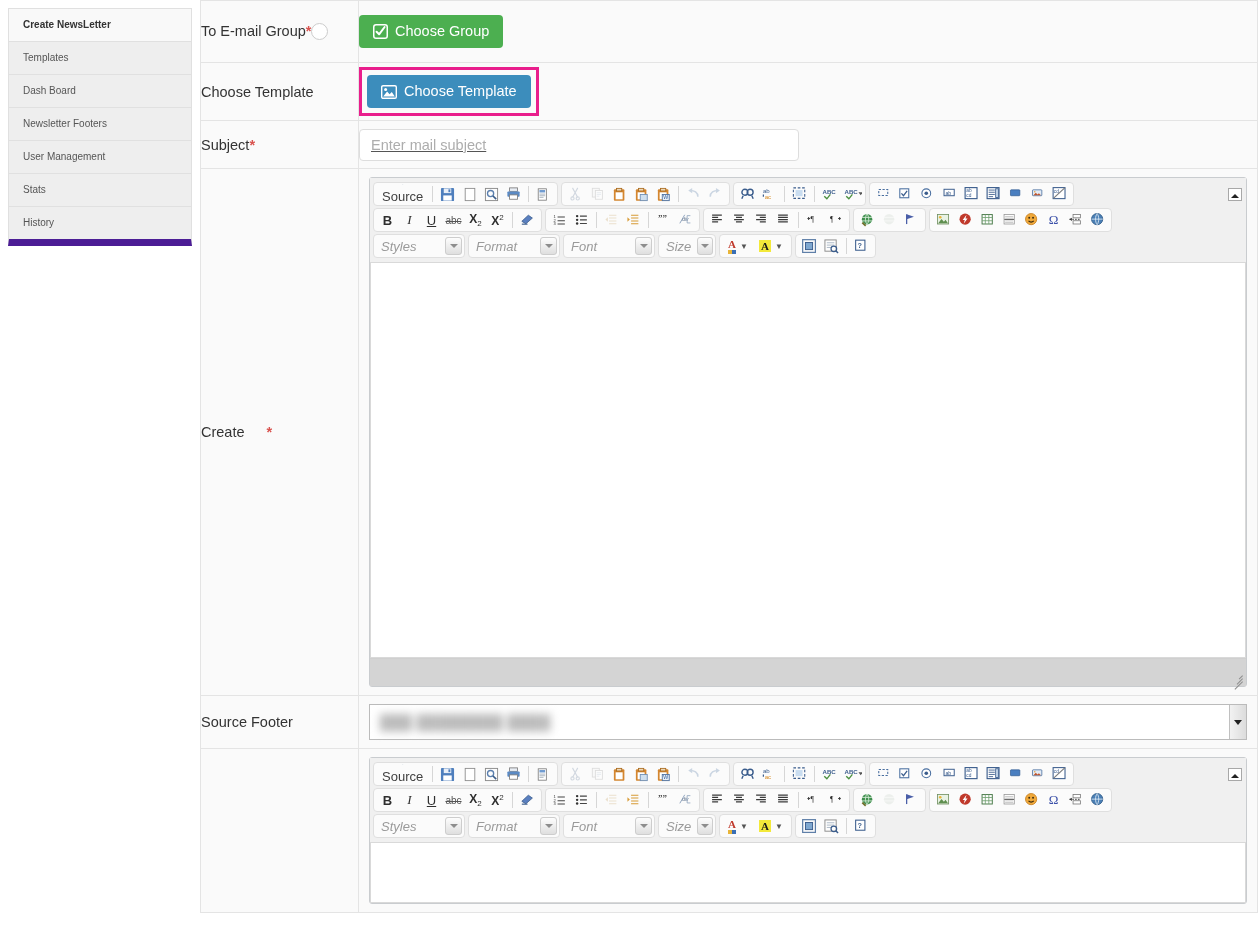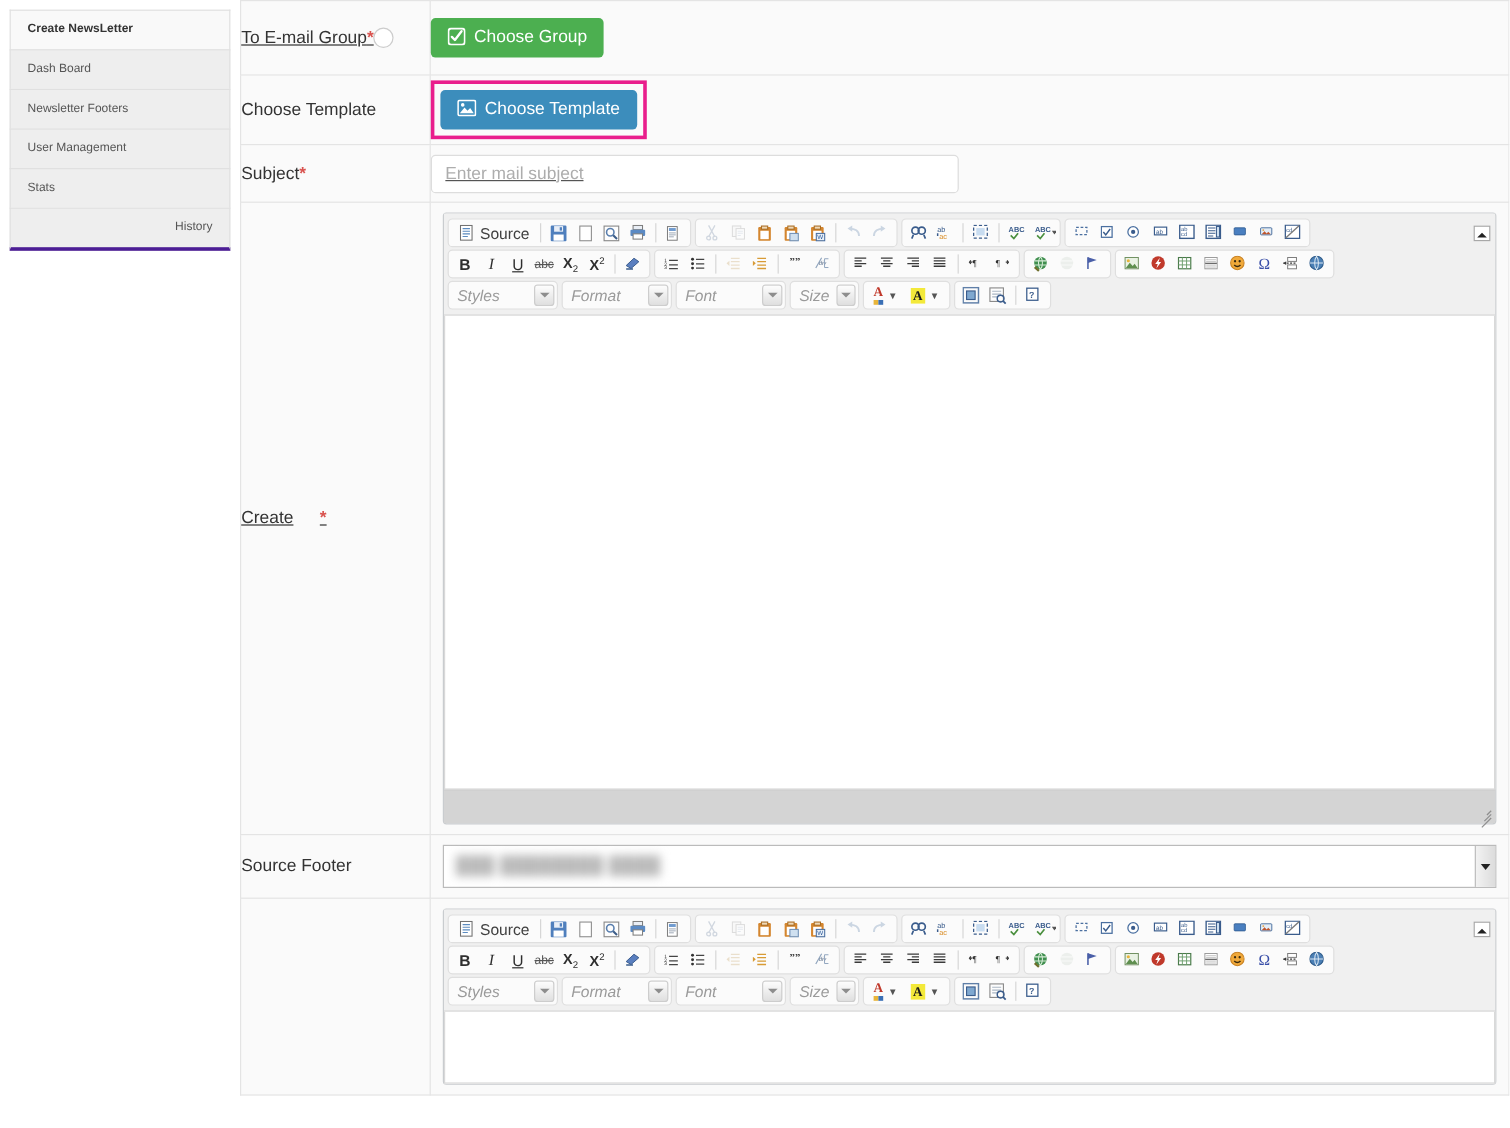--- a/index.html
+++ b/index.html
@@ -27,21 +27,21 @@
     background: #eeeeee;
     border: 1px solid #e0e0e0;
     border-bottom: none;
     color: #555555;
     font-size: 10px;
     line-height: 20px;
     cursor: pointer;
     white-space: nowrap;
     overflow: hidden;
   }
-  .nav-item:last-child { border-bottom: 3px solid #4c1d95; text-align: right; }
+  .nav-item:last-child { border-bottom: 7px solid #4c1d95; }
   .nav-item.active {
     background: #f9f9f9;
     font-weight: bold;
     color: #333333;
   }
 
   
   #main {
     flex: 1 1 auto;
     min-width: 0;
@@ -62,21 +62,21 @@
   td.lbl {
     width: 158px;
     padding: 0 0 0 10px;
     font-size: 14.5px;
     color: #333333;
     white-space: nowrap;
   }
   td.fld { padding: 8px 12px 8px 6px; }
   .req { color: #d9534f; font-weight: bold; }
 
-  .lbl-row { display: flex; align-items: flex-end; text-decoration: underline; }
+  .lbl-row { display: flex; align-items: flex-start; }
   .lbl-spacer { flex: 1 1 auto; }
 
   
   .radio {
     width: 17px; height: 17px;
     border-radius: 50%;
     border: 1px solid #cccccc;
     background: #ffffff;
     display: inline-block;
     vertical-align: middle;
@@ -112,20 +112,21 @@
     outline: none;
   }
   .txt::placeholder { color: #adadad; }
 
   .two-col { display: flex; gap: 30px; }
   .two-col > div { flex: 1 1 0; }
 
   
   .btn {
     display: inline-flex;
+    align-items: center;
     gap: 7px;
     padding: 8px 14px;
     font-size: 14.5px;
     font-family: "Liberation Sans", sans-serif;
     color: #ffffff;
     border: none;
     border-radius: 4px;
     cursor: pointer;
     line-height: 17px;
   }
@@ -207,21 +208,21 @@
   .tbtn {
     width: 21px; height: 20px;
     display: flex; align-items: center; justify-content: center;
     cursor: pointer;
     border-radius: 2px;
     font-size: 12px;
     color: #4a4a4a;
     flex: 0 0 auto;
   }
   .tbtn.wide { width: auto; padding: 0 5px; gap: 4px; }
-  .tbtn.src { font-size: 13px; color: #404040; }
+  .tbtn.src { font-size: 13px; color: #404040; flex-direction: column; }
   .tbtn.dim { opacity: .32; }
   .tsep {
     width: 1px; height: 16px;
     background: #d6d6d6;
     margin: 0 3px;
     flex: 0 0 1px;
   }
   
   .combo {
     display: flex; align-items: center;
@@ -300,20 +301,23 @@
   .ic { display:block; }
 </style>
 </head>
 <body>
 
 <div id="app">
 
   <nav id="sidebar">
     <div class="nav-item active">
       <span>Create NewsLetter</span>
+    </div>
+    <div class="nav-item">
+      <span>Templates</span>
     </div>
     <div class="nav-item">
       <span>Dash Board</span>
     </div>
     <div class="nav-item">
       <span>Newsletter Footers</span>
     </div>
     <div class="nav-item">
       <span>User Management</span>
     </div>

